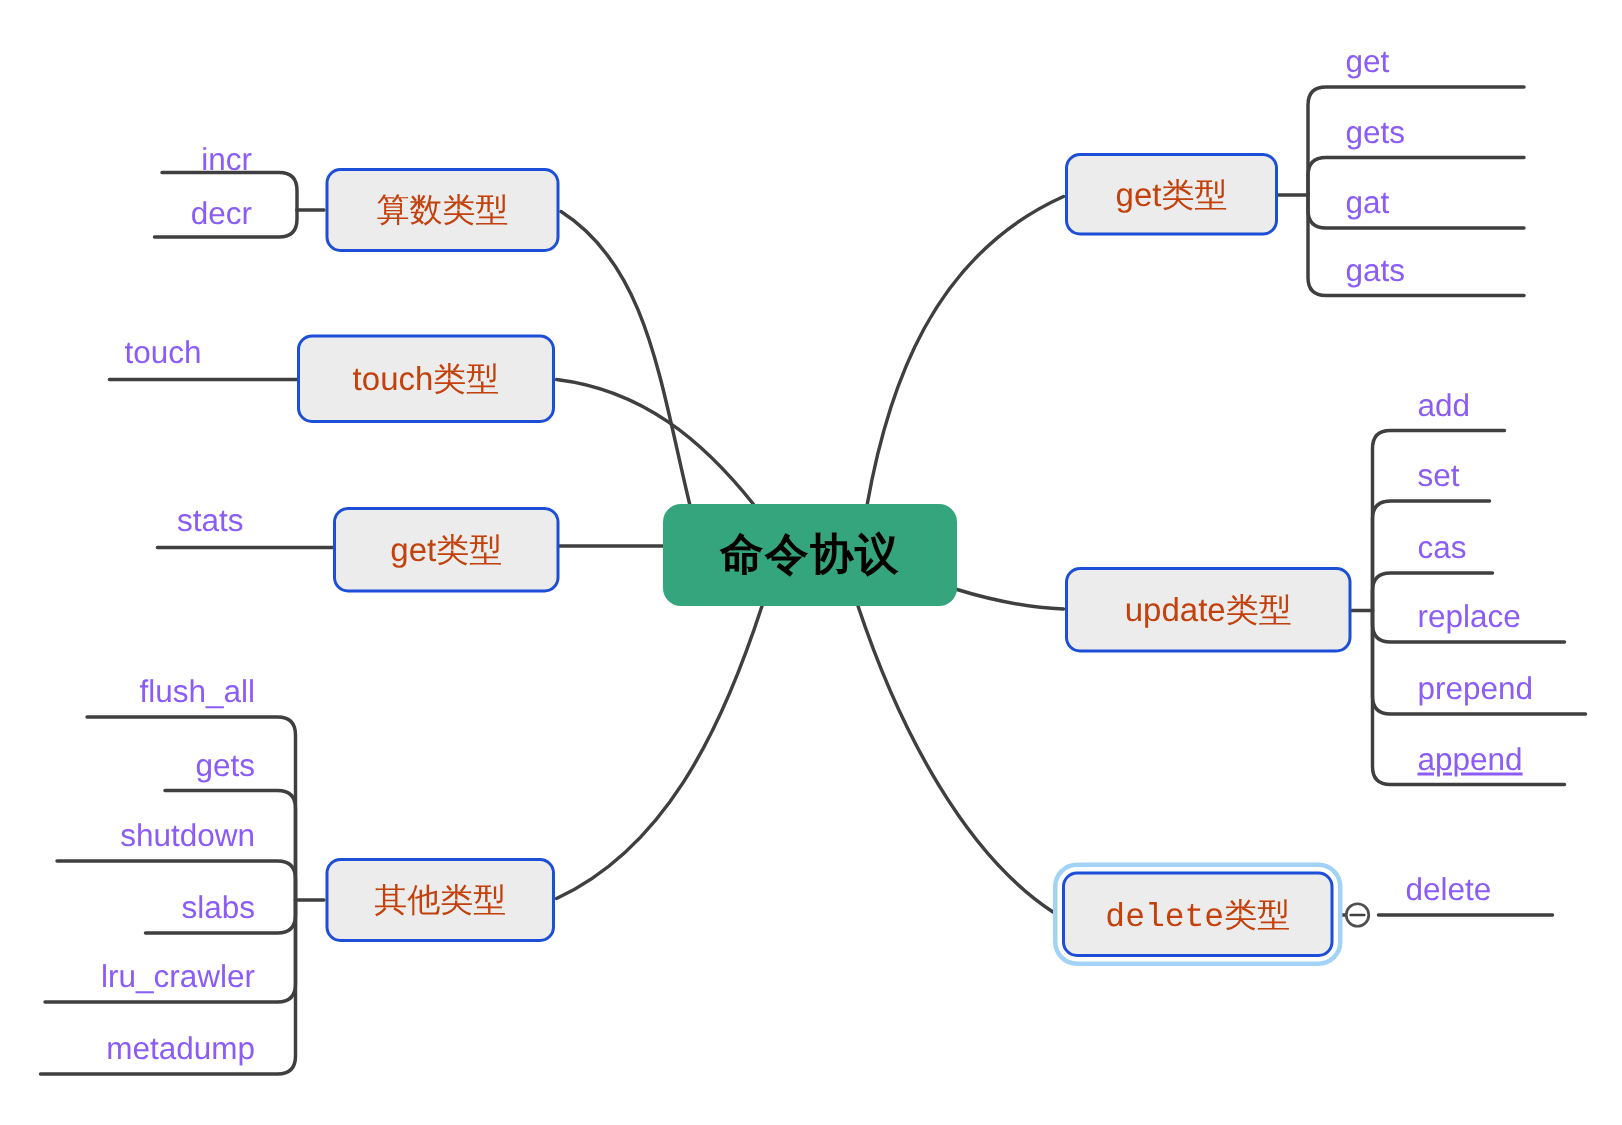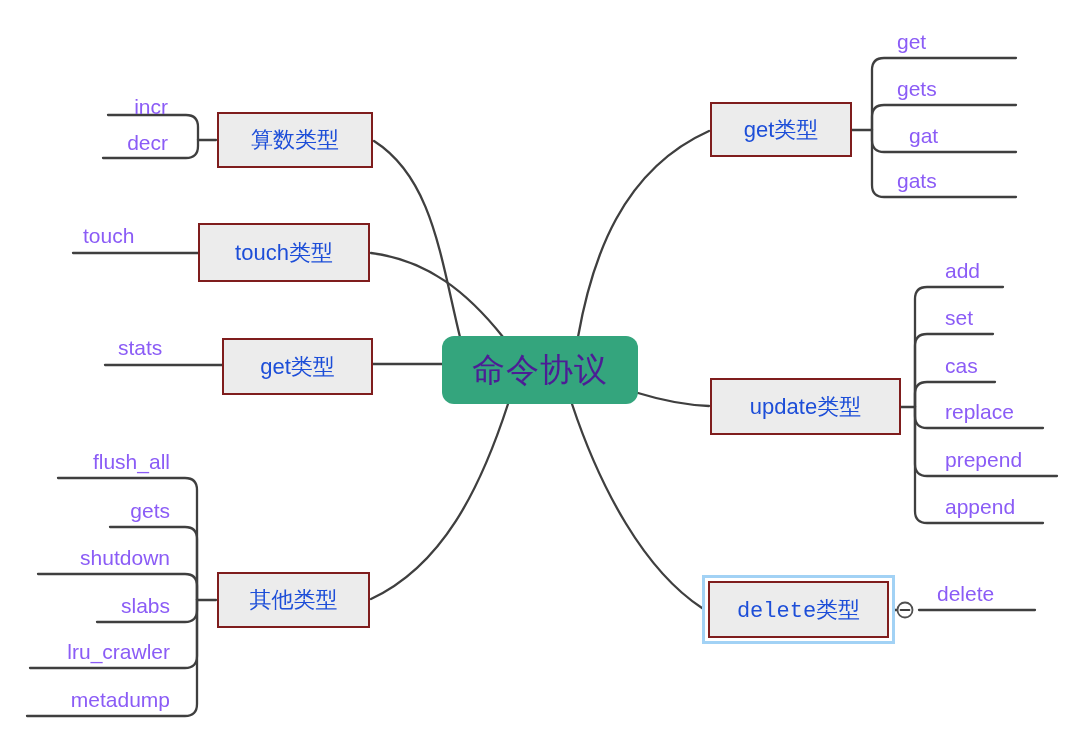--- a/index.html
+++ b/index.html
@@ -7,41 +7,42 @@
     position:relative;
     width:1081px;height:750px;
     background:#ffffff;
     font-family:"Liberation Sans","DejaVu Sans",sans-serif;
     overflow:hidden;
   }
   #wires{position:absolute;left:0;top:0;width:1081px;height:750px;}
   .topic{
     position:absolute;
     background:#ececec;
-    border:2px solid #7f1d1d;
-    border-radius:0;
+    border:2px solid #1d4ed8;
+    border-radius:10px;
     display:flex;align-items:center;justify-content:center;
-    font-size:22px;color:#1d4ed8;
+    font-size:22px;color:#c2410c;
     box-sizing:border-box;
     white-space:nowrap;
   }
   .topic.selected{
     box-shadow:0 0 0 3px #ffffff,0 0 0 6px #a2d2f5;
     font-family:Liberation Mono, monospace;
   }
   .root{
     position:absolute;
     background:#34a57d;
     border:none;
     border-radius:12px;
     display:flex;align-items:center;justify-content:center;
-    font-size:33px;color:#4c1d95;
+    font-size:29px;color:#000000;
     box-sizing:border-box;
     white-space:nowrap;
     letter-spacing:1px;
+    font-weight:bold;
   }
   .leaf{
     position:absolute;
     font-size:21px;color:#8b5cf6;
     white-space:nowrap;
     line-height:1.1;
   }
   .leaf.r{text-align:right;}
 </style>
 </head>
@@ -129,23 +130,23 @@
   <div class="leaf" style="left:118px;top:336px;">stats</div>
   <div class="leaf r" style="right:911px;top:450px;">flush_all</div>
   <div class="leaf r" style="right:911px;top:499px;">gets</div>
   <div class="leaf r" style="right:911px;top:546px;">shutdown</div>
   <div class="leaf r" style="right:911px;top:594px;">slabs</div>
   <div class="leaf r" style="right:911px;top:640px;">lru_crawler</div>
   <div class="leaf r" style="right:911px;top:688px;">metadump</div>
 
   <div class="leaf" style="left:897px;top:30px;">get</div>
   <div class="leaf" style="left:897px;top:77px;text-align:right;">gets</div>
-  <div class="leaf" style="left:897px;top:124px;margin-left:12px;">gat</div>
+  <div class="leaf" style="left:897px;top:124px;">gat</div>
   <div class="leaf" style="left:897px;top:169px;">gats</div>
   <div class="leaf" style="left:945px;top:259px;">add</div>
   <div class="leaf" style="left:945px;top:306px;">set</div>
   <div class="leaf" style="left:945px;top:354px;">cas</div>
   <div class="leaf" style="left:945px;top:400px;">replace</div>
   <div class="leaf" style="left:945px;top:448px;">prepend</div>
-  <div class="leaf" style="left:945px;top:495px;">append</div>
+  <div class="leaf" style="left:945px;top:495px;text-decoration:underline;">append</div>
   <div class="leaf" style="left:937px;top:582px;">delete</div>
 
 </div>
 
 </body></html>

